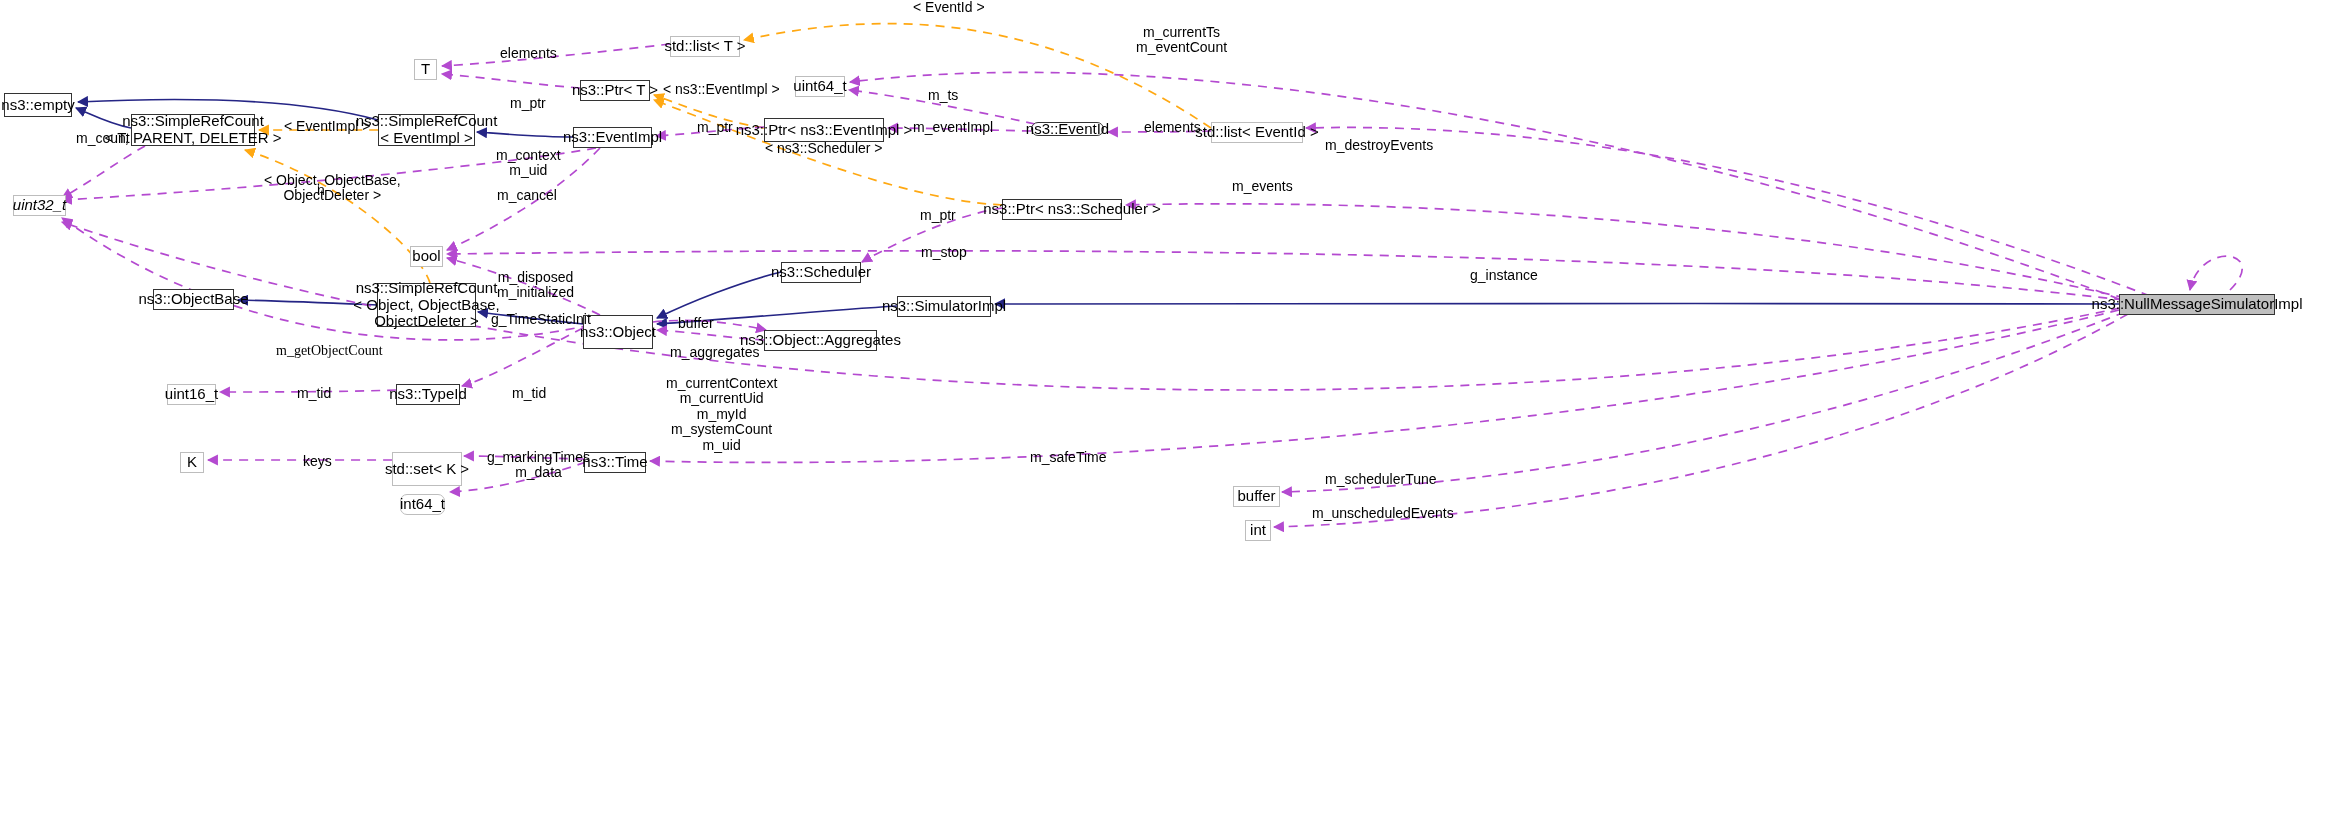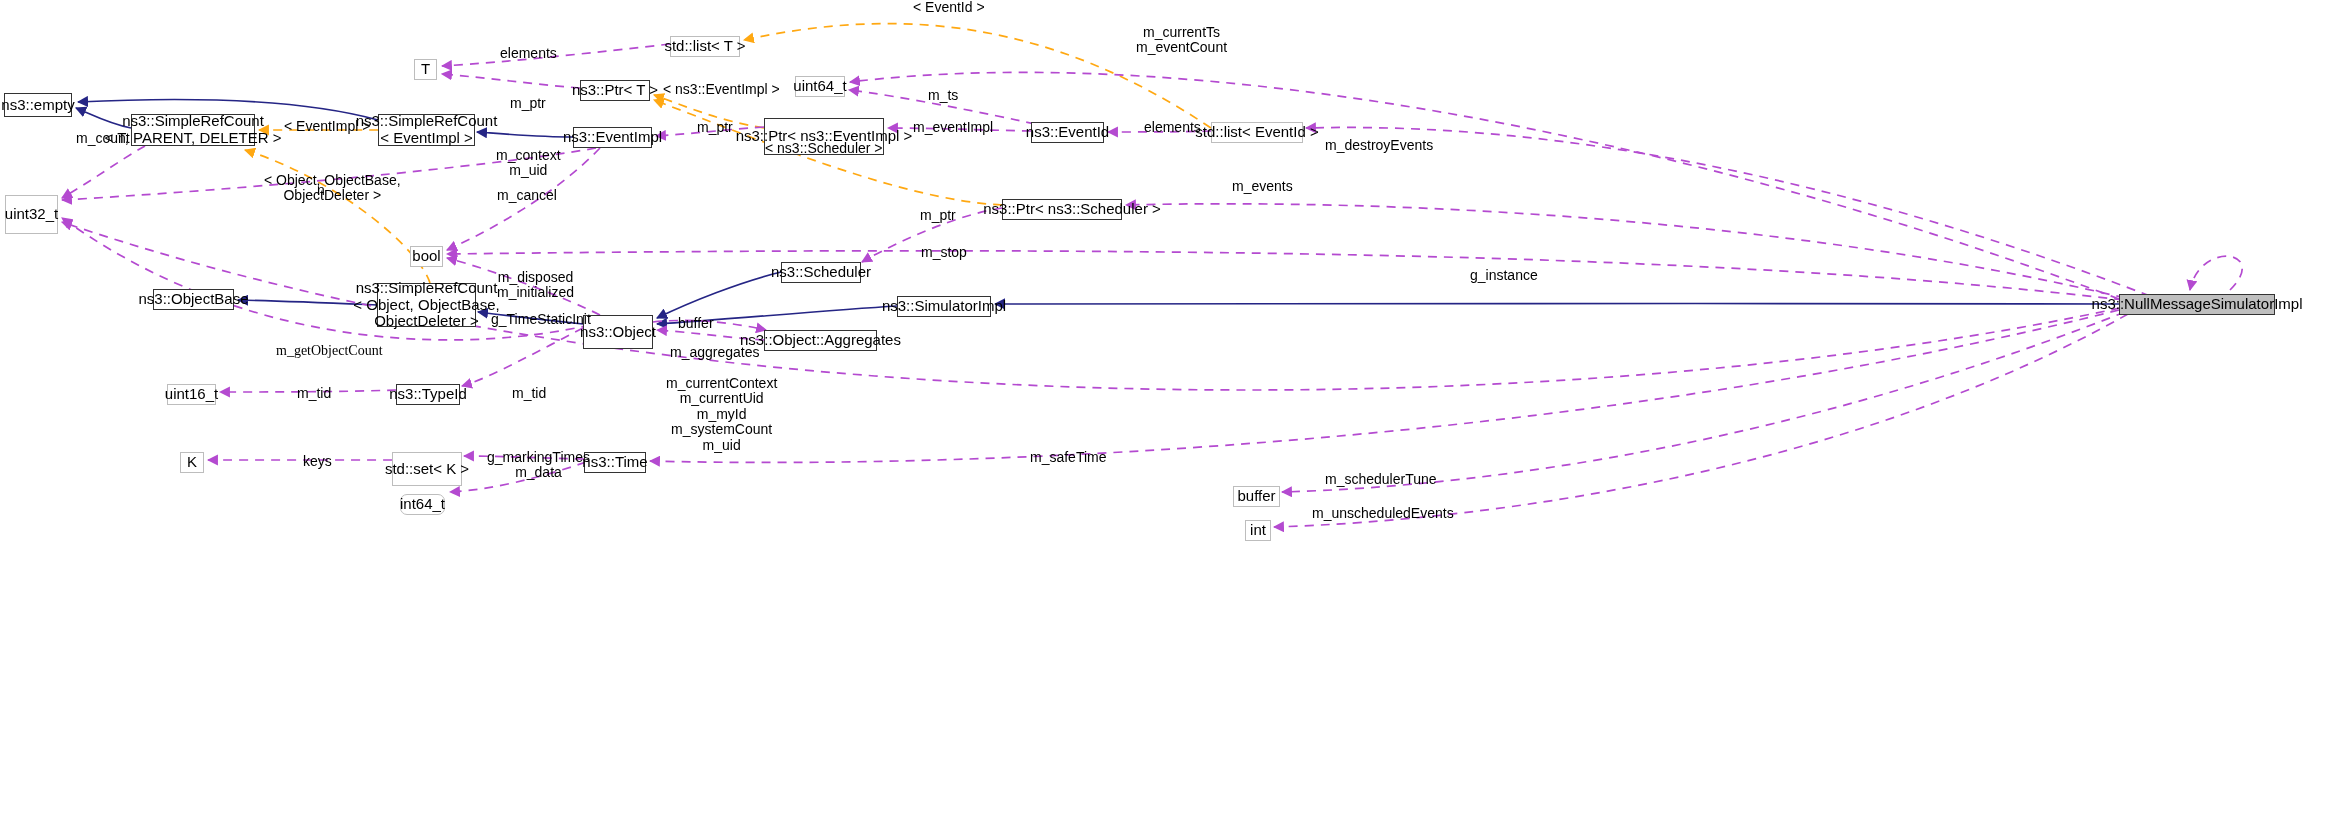--- a/index.html
+++ b/index.html
@@ -121,30 +121,30 @@
       <path d="M 2125 312 C 1800 440 1500 486 1282 492"></path>
       <path d="M 2128 314 C 1850 470 1500 520 1274 527"></path>
       <path d="M 2230 290 C 2270 250 2200 240 2190 290"></path>
     </g>
   </svg>
 
   <div id="node-layer">
       <div class="node klass" style="left: 4px; top: 93px; width: 68px; height: 24px;">ns3::empty</div>
       <div class="node klass" style="left: 131px; top: 114px; width: 124px; height: 32px;">ns3::SimpleRefCount
 &lt; T, PARENT, DELETER &gt;</div>
-      <div class="node plain" style="left: 5px; top: 195px; width: 53px; height: 39px;">uint32_t</div>
+      <div class="node plain" style="left: 13px; top: 195px; width: 53px; height: 21px; font-style: italic;">uint32_t</div>
       <div class="node plain" style="left: 414px; top: 59px; width: 23px; height: 21px;">T</div>
       <div class="node klass" style="left: 378px; top: 114px; width: 97px; height: 32px;">ns3::SimpleRefCount
 &lt; EventImpl &gt;</div>
       <div class="node klass" style="left: 580px; top: 80px; width: 70px; height: 21px;">ns3::Ptr&lt; T &gt;</div>
       <div class="node plain" style="left: 670px; top: 36px; width: 70px; height: 21px;">std::list&lt; T &gt;</div>
       <div class="node klass" style="left: 573px; top: 127px; width: 79px; height: 21px;">ns3::EventImpl</div>
       <div class="node plain" style="left: 795px; top: 76px; width: 50px; height: 21px;">uint64_t</div>
-      <div class="node klass" style="left: 764px; top: 118px; width: 120px; height: 37px;">ns3::Ptr&lt; ns3::EventImpl &gt;</div>
-      <div class="node klass" style="left: 1031px; top: 122px; width: 73px; height: 21px;">ns3::EventId</div>
+      <div class="node klass" style="left: 764px; top: 118px; width: 120px; height: 24px;">ns3::Ptr&lt; ns3::EventImpl &gt;</div>
+      <div class="node klass" style="left: 1031px; top: 122px; width: 73px; height: 14px; border-radius: 10px;">ns3::EventId</div>
       <div class="node plain" style="left: 1211px; top: 122px; width: 92px; height: 21px;">std::list&lt; EventId &gt;</div>
       <div class="node klass" style="left: 1002px; top: 199px; width: 120px; height: 21px; padding-left: 26px;">ns3::Ptr&lt; ns3::Scheduler &gt;</div>
       <div class="node plain" style="left: 410px; top: 246px; width: 33px; height: 21px;">bool</div>
       <div class="node klass" style="left: 781px; top: 262px; width: 80px; height: 21px;">ns3::Scheduler</div>
       <div class="node klass" style="left: 153px; top: 289px; width: 81px; height: 21px;">ns3::ObjectBase</div>
       <div class="node klass" style="left: 377px; top: 283px; width: 99px; height: 44px;">ns3::SimpleRefCount
 &lt; Object, ObjectBase,
 ObjectDeleter &gt;</div>
       <div class="node klass" style="left: 897px; top: 296px; width: 94px; height: 21px;">ns3::SimulatorImpl</div>
       <div class="node klass" style="left: 583px; top: 315px; width: 70px; height: 34px;">ns3::Object</div>

